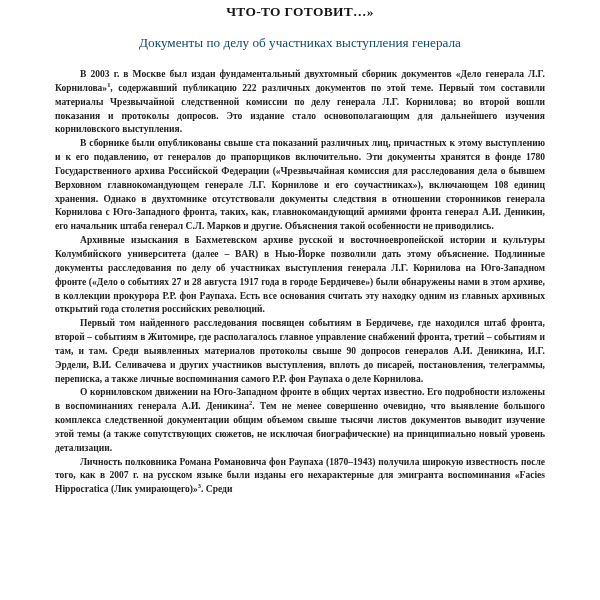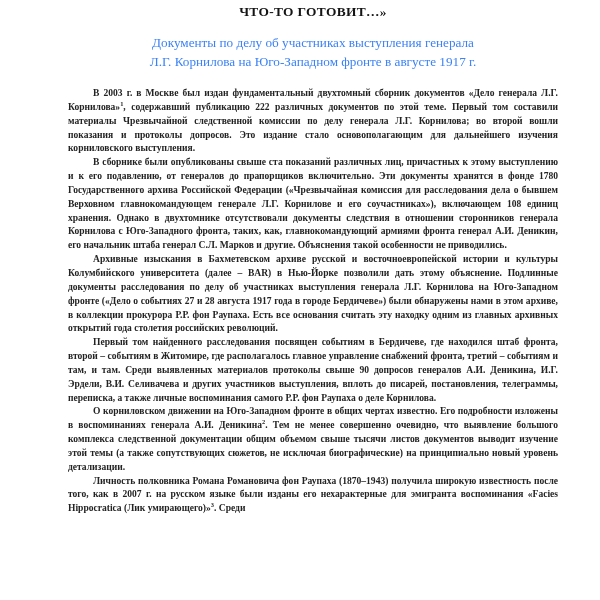--- a/index.html
+++ b/index.html
@@ -21,21 +21,21 @@
     position: relative;
     width: 600px;
     height: 600px;
     box-sizing: border-box;
     padding: 0;
     background: #ffffff;
   }
 
   .content {
     position: absolute;
-    left: 68px;
+    left: 55px;
     top: 0;
     width: 490px;
   }
 
   .doc-title {
     text-align: center;
     font-weight: bold;
     font-size: 13.4px;
     letter-spacing: 0.35px;
     color: #141414;
@@ -43,21 +43,21 @@
     padding-top: 4px;
     line-height: 16px;
     text-transform: none;
   }
 
   .doc-subtitle {
     text-align: center;
     font-weight: normal;
     font-size: 13.2px;
     line-height: 19px;
-    color: #3b82f6;
+    color: #0c4a6e;
     margin: 0;
     padding-top: 13px;
     padding-bottom: 0;
   }
   .doc-subtitle .sub-line {
     display: block;
     white-space: nowrap;
   }
 
   .body-text {
@@ -91,21 +91,20 @@
 </head>
 <body>
 
 <div class="page">
   <div class="content">
 
     <h1 class="doc-title">ЧТО-ТО ГОТОВИТ…»</h1>
 
     <h2 class="doc-subtitle">
       <span class="sub-line">Документы по делу об участниках выступления генерала</span>
-      <span class="sub-line">Л.Г. Корнилова на Юго-Западном фронте в августе 1917 г.</span>
     </h2>
 
     <div class="body-text">
 
       <p class="para">
         <span>В 2003 г. в Москве был издан фундаментальный двухтомный сборник документов «Дело генерала Л.Г. Корнилова»</span><sup>1</sup><span>, содержавший публикацию 222 различных документов по этой теме. Первый том составили материалы Чрезвычайной следственной комиссии по делу генерала Л.Г. Корнилова; во второй вошли показания и протоколы допросов. Это издание стало основополагающим для дальнейшего изучения корниловского выступления.</span>
       </p>
 
       <p class="para">
         <span>В сборнике были опубликованы свыше ста показаний различных лиц, причастных к этому выступлению и к его подавлению, от генералов до прапорщиков включительно. Эти документы хранятся в фонде 1780 Государственного архива Российской Федерации («Чрезвычайная комиссия для расследования дела о бывшем Верховном главнокомандующем генерале Л.Г. Корнилове и его соучастниках»), включающем 108 единиц хранения. Однако в двухтомнике отсутствовали документы следствия в отношении сторонников генерала Корнилова с Юго-Западного фронта, таких, как, главнокомандующий армиями фронта генерал А.И. Деникин, его начальник штаба генерал С.Л. Марков и другие. Объяснения такой особенности не приводились.</span>

